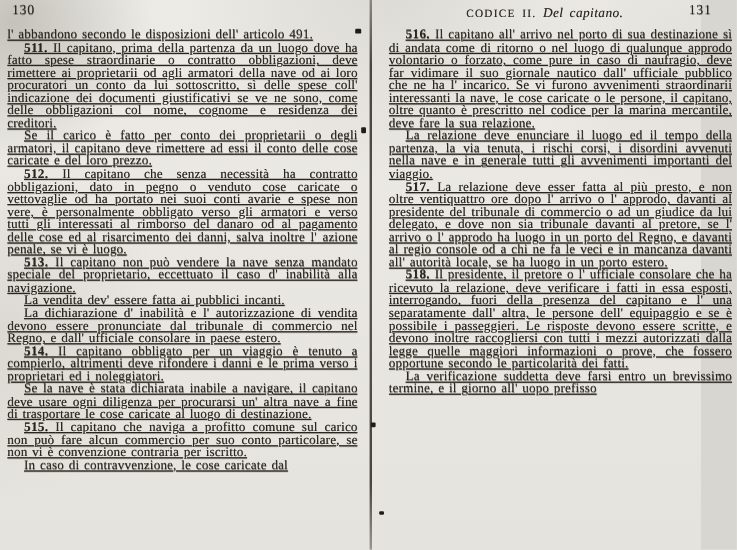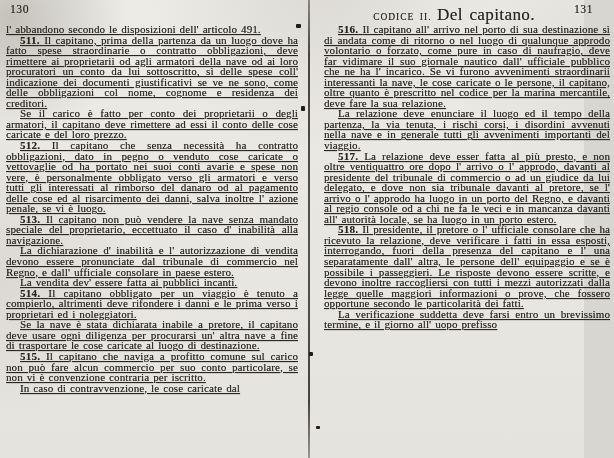--- a/index.html
+++ b/index.html
@@ -31,21 +31,21 @@
   .page-left  .pagenum { left: 4px; }
   .page-right .pagenum { right: 17px; }
   .runhead {
     display: block; text-align: center; padding-top: 2px;
     font-size: 9.3px; letter-spacing: 1.4px; word-spacing: 2px;
     text-shadow: .2px .2px .3px rgba(42,38,34,.5);
     white-space: nowrap;
   }
   .page-right .runhead { letter-spacing: 1.1px; padding-right: 26px; }
   .runhead .chapter {
-    font-size: 17px; letter-spacing: .4px;
+    font-style: italic; font-size: 11px; letter-spacing: .4px;
     text-transform: none;
   }
 
   .text { height: 434px; overflow: hidden; text-decoration: underline; }
   .text p {
     margin: 0; text-align: justify; text-indent: 14px;
     font-size: 10.9px; line-height: 10.55px;
     letter-spacing: .15px; word-spacing: 1.1px;
     text-shadow: .25px .25px .35px rgba(40,35,28,.55);
     hyphens: auto; -webkit-hyphens: auto;
@@ -74,24 +74,24 @@
   <div class="page page-left">
     <div class="pagehead">
       <span class="pagenum">130</span>
     </div>
     <div class="text">
       <p class="noindent"><b class="artnum"></b> <span>l' abbandono secondo le disposizioni dell' articolo 491.</span></p>
       <p><b class="artnum">511.</b> <span>Il capitano, prima della partenza da un luogo dove ha fatto spese straordinarie o contratto obbligazioni, deve rimettere ai proprietarii od agli armatori della nave od ai loro procuratori un conto da lui sottoscritto, sì delle spese coll' indicazione dei documenti giustificativi se ve ne sono, come delle obbligazioni col nome, cognome e residenza dei creditori.</span></p>
       <p><b class="artnum"></b> <span>Se il carico è fatto per conto dei proprietarii o degli armatori, il capitano deve rimettere ad essi il conto delle cose caricate e del loro prezzo.</span></p>
       <p><b class="artnum">512.</b> <span>Il capitano che senza necessità ha contratto obbligazioni, dato in pegno o venduto cose caricate o vettovaglie od ha portato nei suoi conti avarie e spese non vere, è personalmente obbligato verso gli armatori e verso tutti gli interessati al rimborso del danaro od al pagamento delle cose ed al risarcimento dei danni, salva inoltre l' azione penale, se vi è luogo.</span></p>
       <p><b class="artnum">513.</b> <span>Il capitano non può vendere la nave senza mandato speciale del proprietario, eccettuato il caso d' inabilità alla navigazione.</span></p>
+      <p><b class="artnum"></b> <span>La vendita dev' essere fatta ai pubblici incanti.</span></p>
       <p><b class="artnum"></b> <span>La dichiarazione d' inabilità e l' autorizzazione di vendita devono essere pronunciate dal tribunale di commercio nel Regno, e dall' ufficiale consolare in paese estero.</span></p>
-      <p><b class="artnum"></b> <span>La vendita dev' essere fatta ai pubblici incanti.</span></p>
       <p><b class="artnum">514.</b> <span>Il capitano obbligato per un viaggio è tenuto a compierlo, altrimenti deve rifondere i danni e le prima verso i proprietari ed i noleggiatori.</span></p>
-      <p><b class="artnum"></b> <span>Se la nave è stata dichiarata inabile a pretore, il capitano deve usare ogni diligenza per procurarsi un' altra nave a fine di trasportare le cose caricate al luogo di destinazione.</span></p>
+      <p><b class="artnum"></b> <span>Se la nave è stata dichiarata inabile a navigare, il capitano deve usare ogni diligenza per procurarsi un' altra nave a fine di trasportare le cose caricate al luogo di destinazione.</span></p>
       <p><b class="artnum">515.</b> <span>Il capitano che naviga a profitto comune sul carico non può fare alcun commercio per suo conto particolare, se non vi è convenzione contraria per iscritto.</span></p>
       <p><b class="artnum"></b> <span>In caso di contravvenzione, le cose caricate dal</span></p>
     </div>
   </div>
 
   <div class="gutter">
     <div class="gutter-line"></div>
   </div>
   <div class="speck speck-1"></div>
   <div class="speck speck-2"></div>

